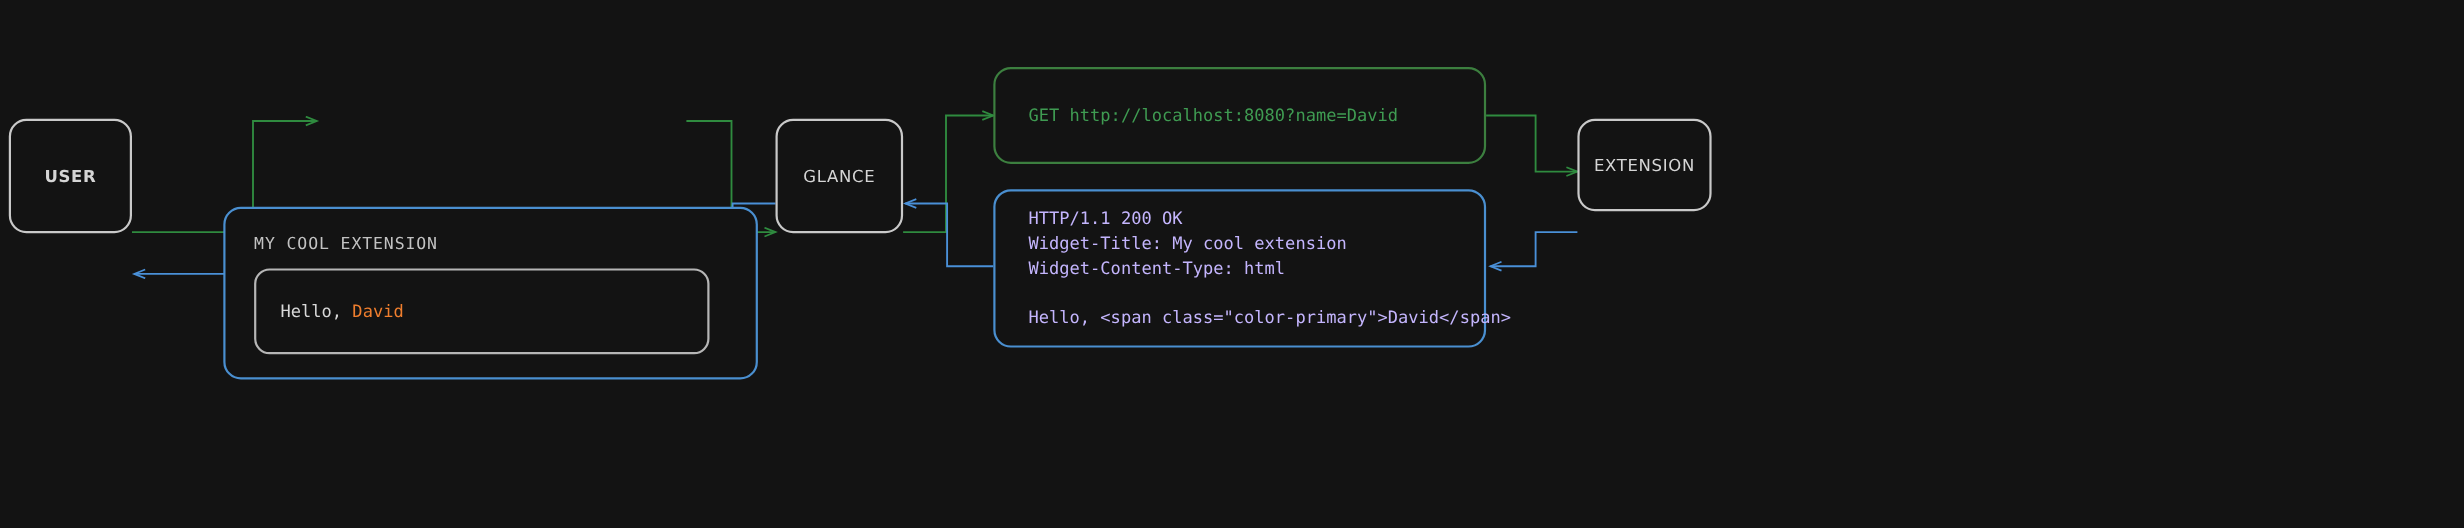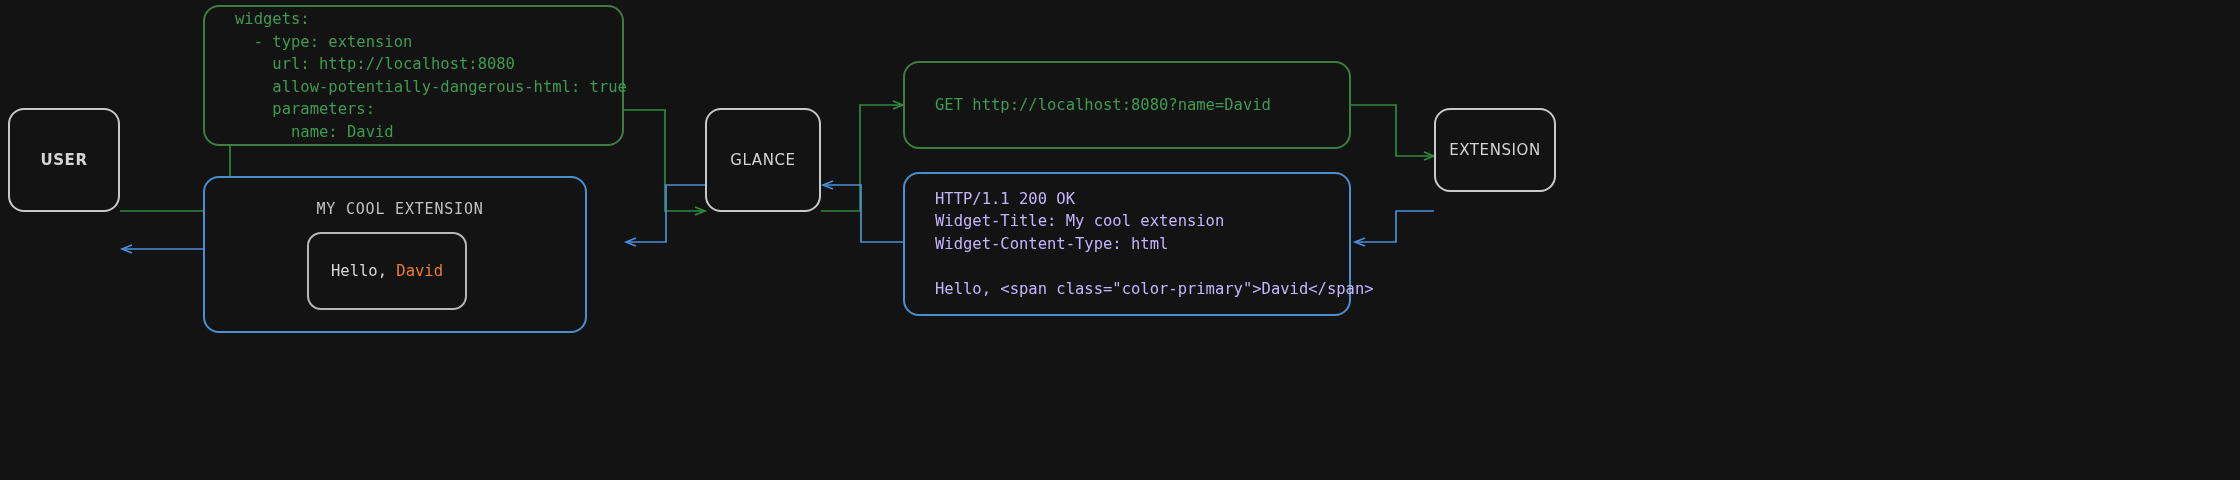--- a/index.html
+++ b/index.html
@@ -123,28 +123,20 @@
 
       <path d="M232,330 L232,249 L122,249" stroke="#4a90d8" marker-end="url(#arrow-blue)"></path>
       <path d="M300,330 L232,330" stroke="#4a90d8"></path>
     </g>
   </svg>
 
   <div class="node" style="left:8px; top:108px; width:112px; height:104px;font-weight:bold;">
     <span>USER</span>
   </div>
 
-  <div class="codebox green" style="left:203px; top:5px; width:421px; height:141px;">
-    <div class="code green">widgets:
-  - type: extension
-    url: http://localhost:8080
-    allow-potentially-dangerous-html: true
-    parameters:
-      name: David</div>
-  </div>
 
   <div class="node" style="left:705px; top:108px; width:116px; height:104px;">
     <span>GLANCE</span>
   </div>
 
   <div class="codebox green" style="left:903px; top:61px; width:448px; height:88px;">
     <div class="code green">GET http://localhost:8080?name=David</div>
   </div>
 
   <div class="node" style="left:1434px; top:108px; width:122px; height:84px;">
@@ -152,20 +144,20 @@
   </div>
 
   <div class="codebox blue" style="left:903px; top:172px; width:448px; height:144px;">
     <div class="code blue">HTTP/1.1 200 OK
 Widget-Title: My cool extension
 Widget-Content-Type: html
 
 Hello, &lt;span class="color-primary"&gt;David&lt;/span&gt;</div>
   </div>
 
-  <div class="codebox blue" style="left:203px; top:176px; width:384px; height:157px; justify-content:flex-start; padding:22px 16px;align-items:center;">
+  <div class="codebox blue" style="left:203px; top:188px; width:486px; height:157px; justify-content:flex-start; padding:22px 16px;">
     <div class="widget-title">MY COOL EXTENSION</div>
     <div class="widget-inner">
       <div class="line"><span>Hello, </span><span class="accent">David</span></div>
     </div>
   </div>
 
 </div>
 
 </body></html>

